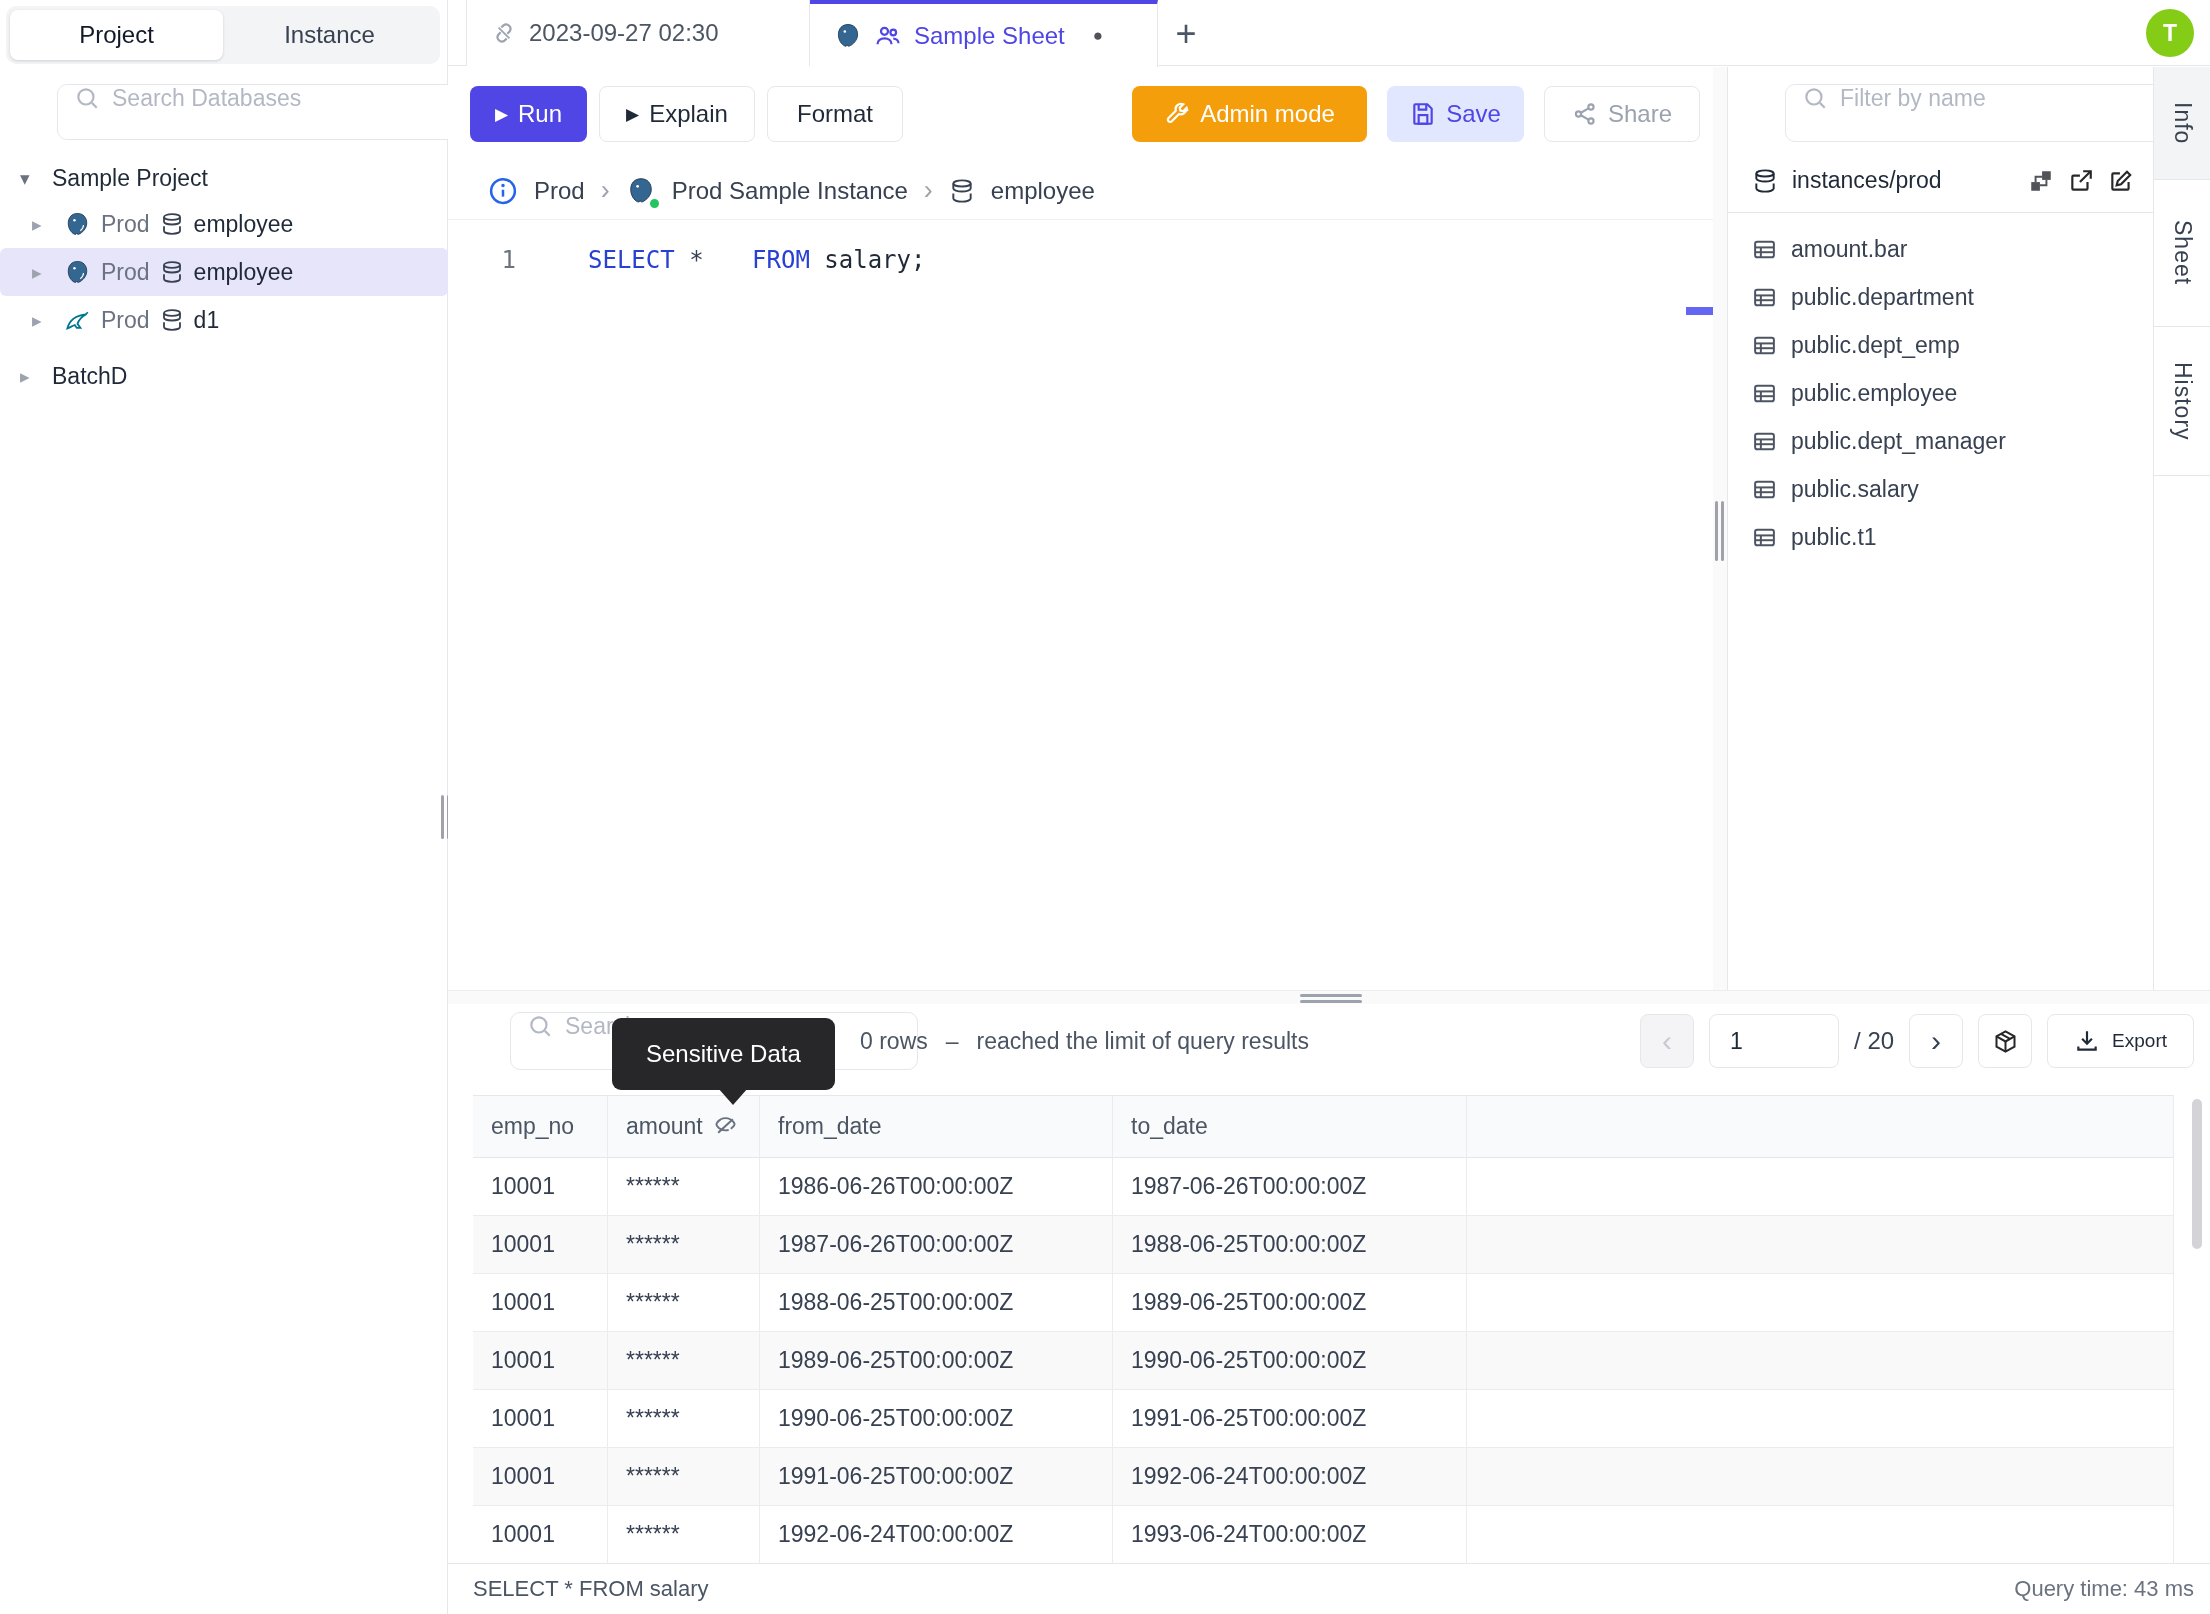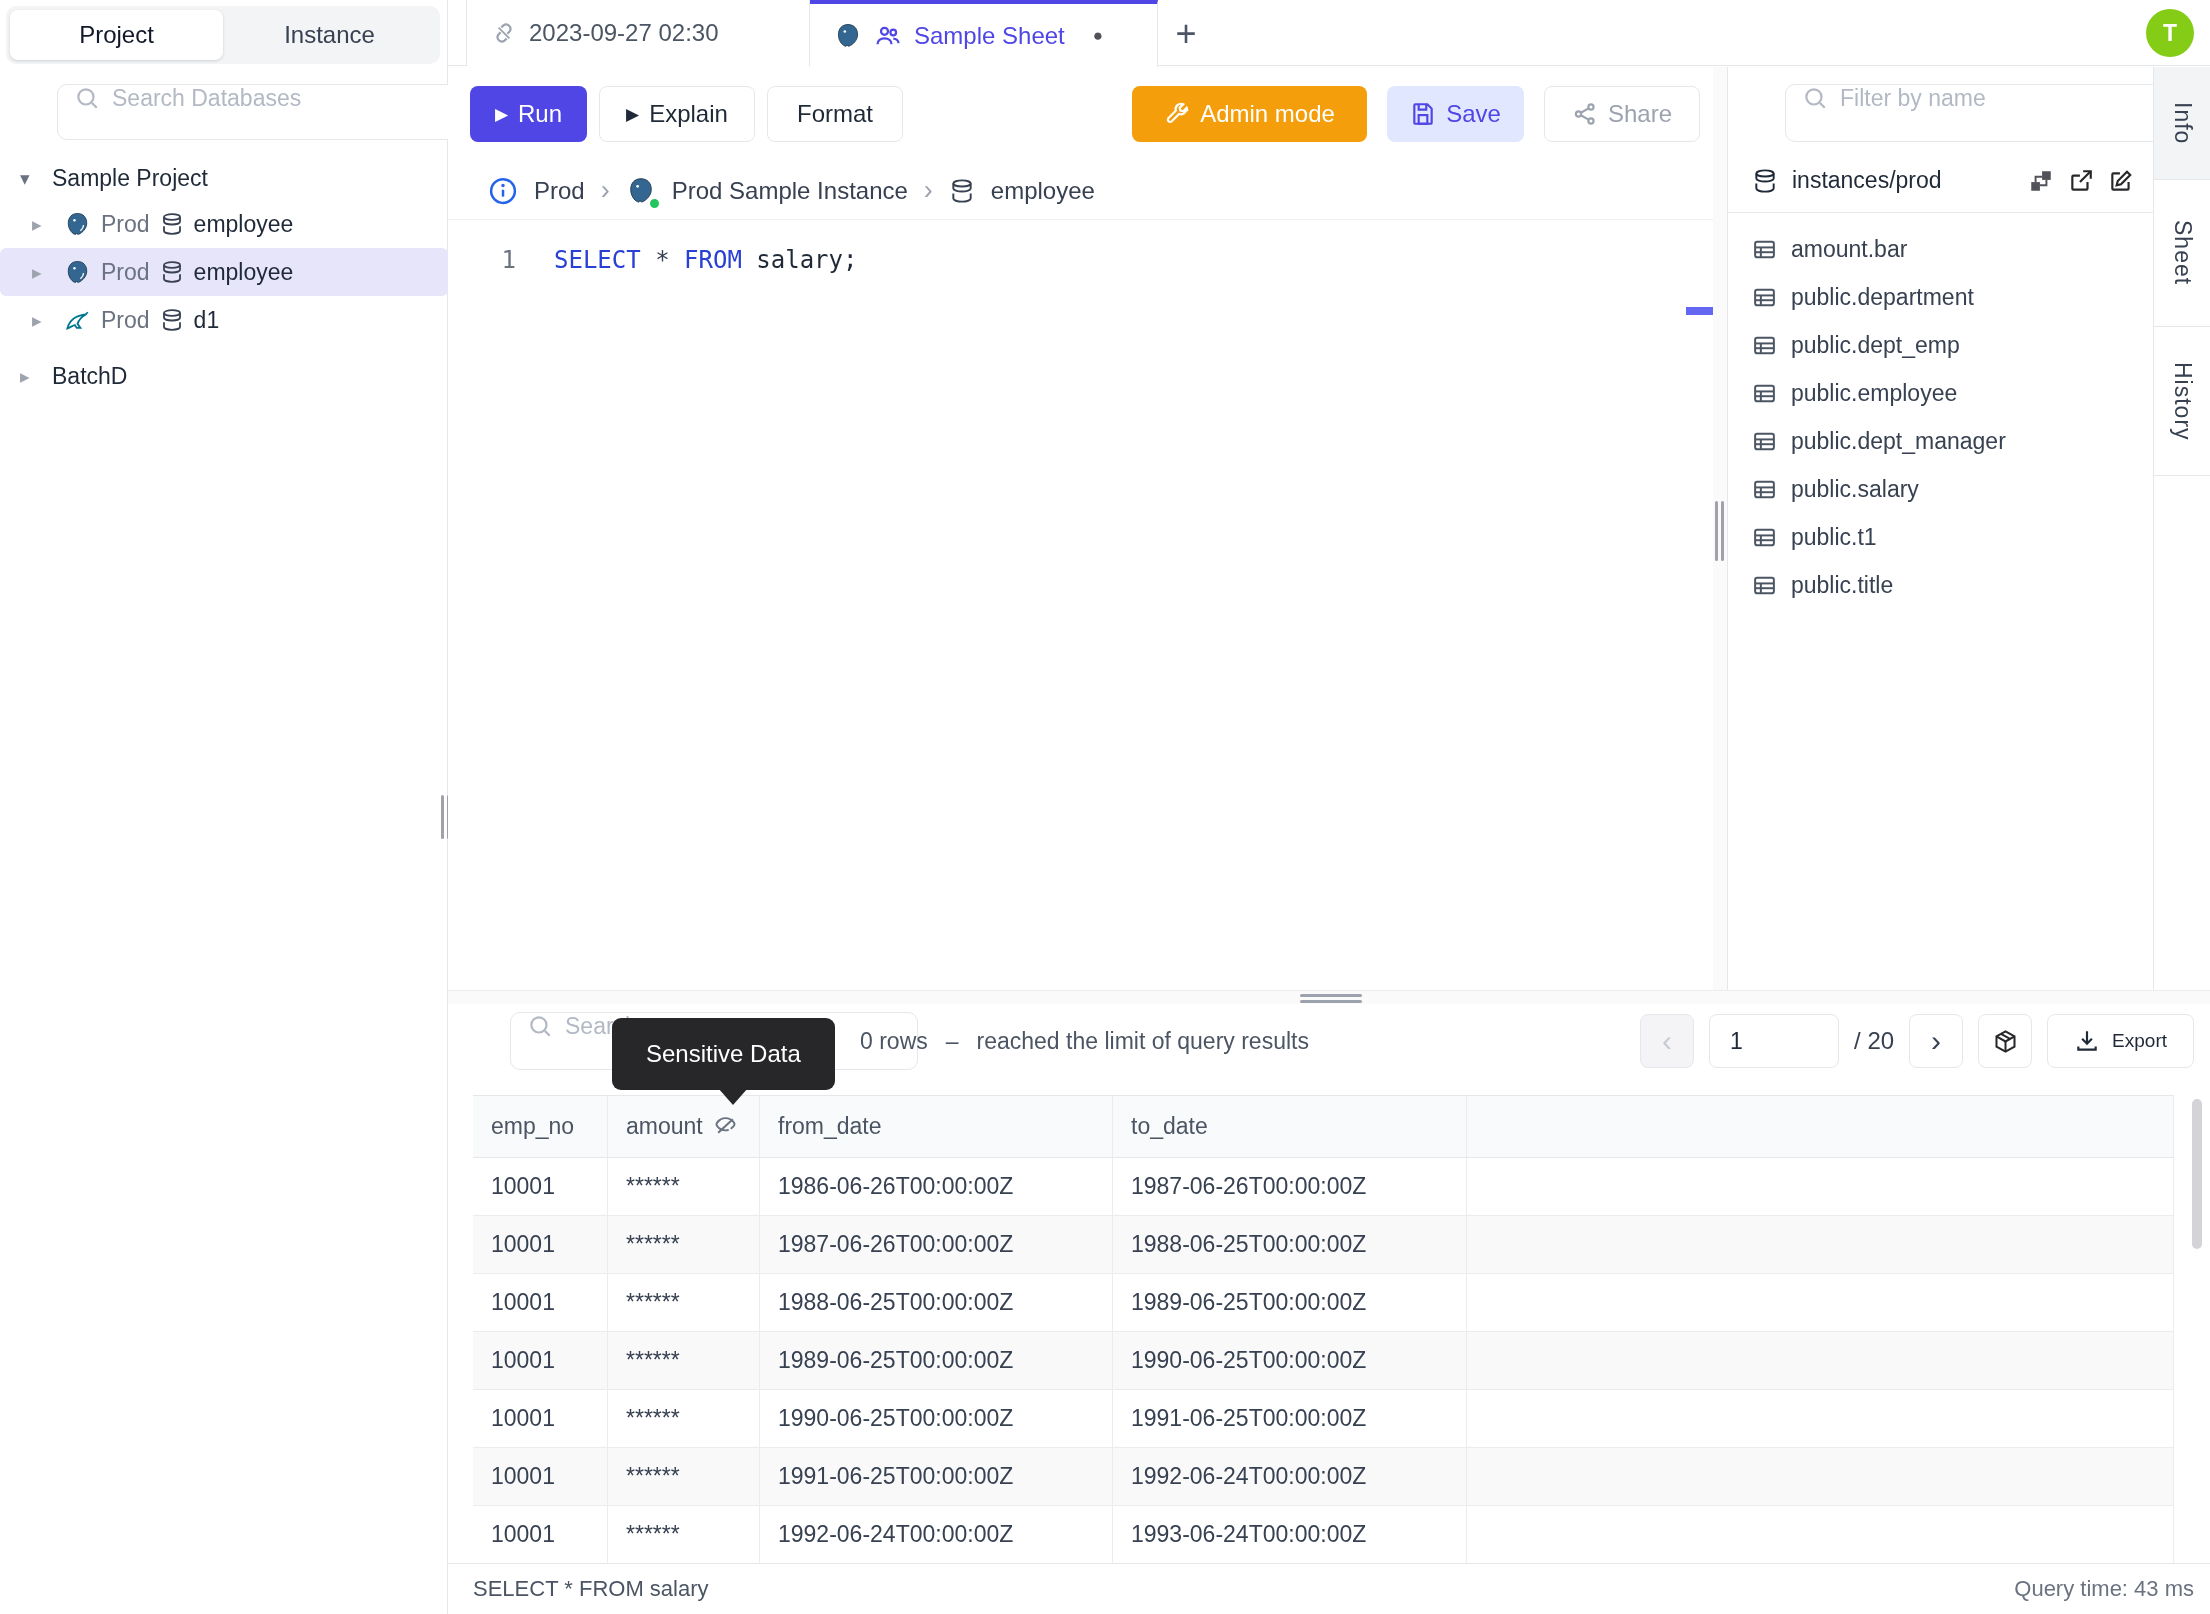--- a/index.html
+++ b/index.html
@@ -55,21 +55,21 @@
   .btn-share { left:1096px; width:156px; background:#fff; border-color:#e5e7eb; color:#9ca3af; }
   .play { font-size:17px; }
   .breadcrumb { position:absolute; left:0; top:95px; width:1265px; height:58px; border-bottom:1px solid #f0f0f2; display:flex; align-items:center; gap:16px; padding-left:40px; font-size:24px; color:#374151; }
   .bc-sep { color:#9ca3af; font-size:27px; }
   .pg-wrap { position:relative; display:inline-flex; }
   .status-dot { position:absolute; right:-5px; bottom:-4px; width:13px; height:13px; border-radius:50%; background:#22c55e; border:2px solid #fff; }
   .code-area { position:absolute; left:0; top:153px; width:1240px; height:770px; font-family:"DejaVu Sans Mono",monospace; font-size:24px; }
   .code-line { display:flex; align-items:center; height:40px; margin-top:20px; }
   .line-no { width:68px; text-align:right; color:#6b7280; flex:0 0 auto; }
   .code-text { margin-left:38px; white-space:pre; color:#1f2937; cursor:text; }
-  .kw { color:#2840d4; } .op { color:#374151; }
+  .kw { color:#2840d4;margin-left:34px; } .op { color:#374151; }
   .ovr-mark { position:absolute; left:1238px; top:240px; width:28px; height:8px; background:#6467f2; }
 
   
   .vsplit { left:1265px; top:67px; width:14px; height:923px; background:#fafafa; }
   .vsplit-grip { position:absolute; left:2px; top:434px; width:10px; height:60px; display:flex; gap:3px; }
 
   
   .right-sidebar { left:1279px; top:67px; width:426px; height:923px; border-left:1px solid #e5e7eb; background:#fff; }
   .rs-search { left:20px; top:17px; width:388px; height:58px; }
   .rs-head { position:absolute; left:0; top:92px; width:426px; height:54px; border-bottom:1px solid #e5e7eb; display:flex; align-items:center; padding:0 20px 10px 24px; gap:14px; font-size:23px; color:#1f2937; }
@@ -446,31 +446,20 @@
             <span class="icon">
               <svg width="25" height="25" viewBox="0 0 24 24" fill="none" stroke="#4b5563" stroke-width="1.9">
                 <rect x="3" y="4.5" width="18" height="15" rx="2"></rect>
                 <line x1="3" y1="10" x2="21" y2="10"></line>
                 <line x1="3" y1="14.6" x2="21" y2="14.6"></line>
                 <line x1="8.5" y1="10" x2="8.5" y2="19.5"></line>
               </svg>
             </span>
             <span>public.t1</span>
           </div>
-        <div class="rs-item">
-            <span class="icon">
-              <svg width="25" height="25" viewBox="0 0 24 24" fill="none" stroke="#4b5563" stroke-width="1.9">
-                <rect x="3" y="4.5" width="18" height="15" rx="2"></rect>
-                <line x1="3" y1="10" x2="21" y2="10"></line>
-                <line x1="3" y1="14.6" x2="21" y2="14.6"></line>
-                <line x1="8.5" y1="10" x2="8.5" y2="19.5"></line>
-              </svg>
-            </span>
-            <span>public.title</span>
-          </div>
       </div>
     </aside>
 
     <div class="abs side-tabs">
       <div class="vtab info">Info</div>
       <div class="vtab sheet">Sheet</div>
       <div class="vtab history">History</div>
     </div>
 
     <div class="abs hsplit">

